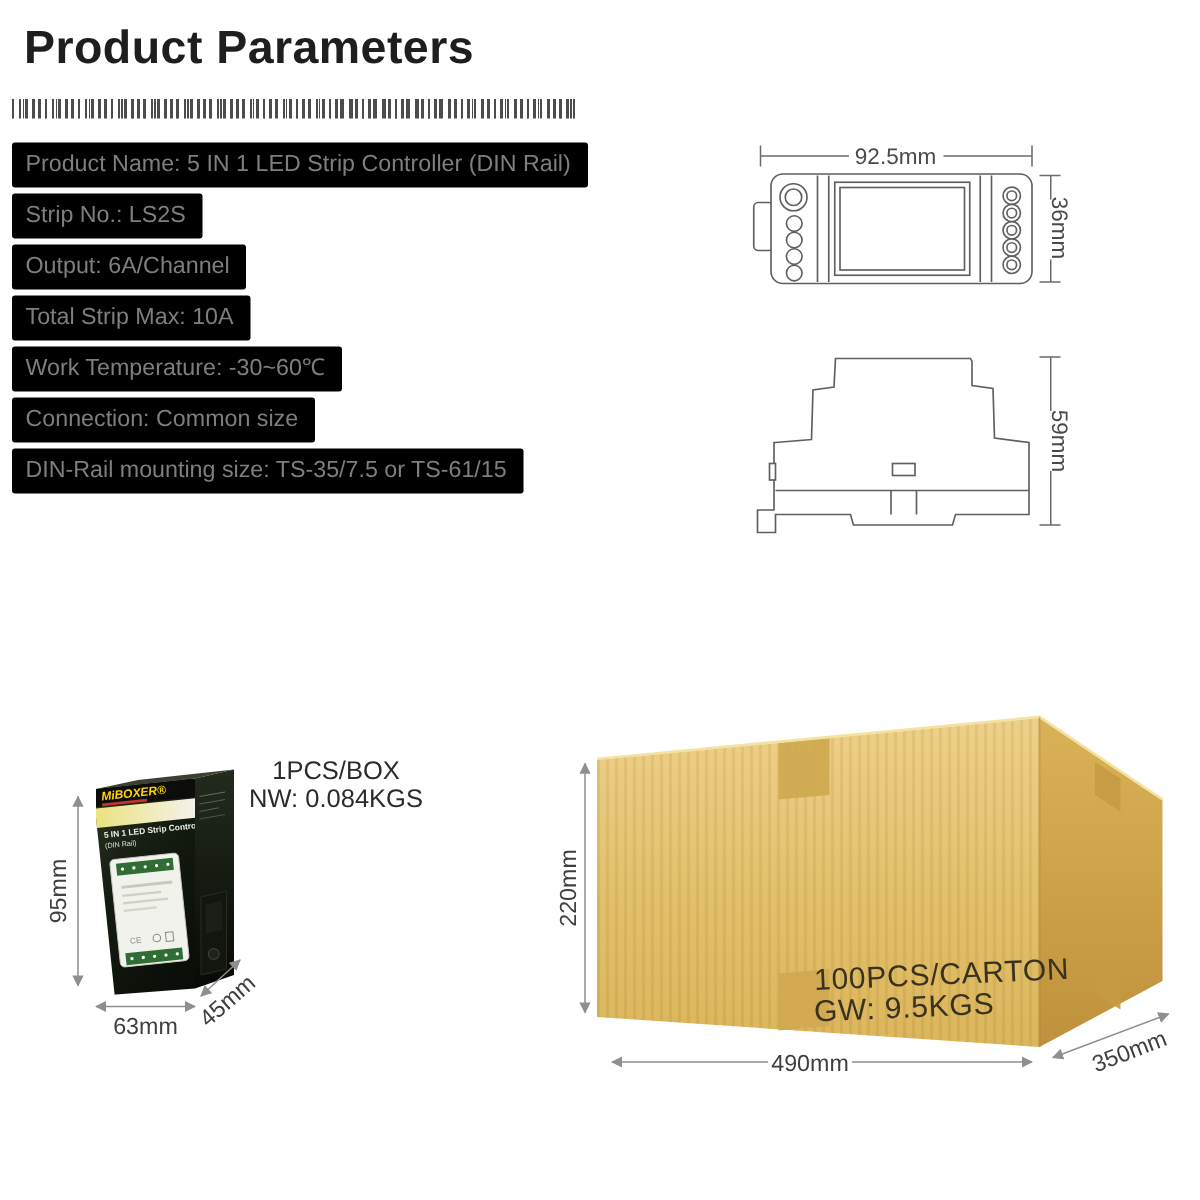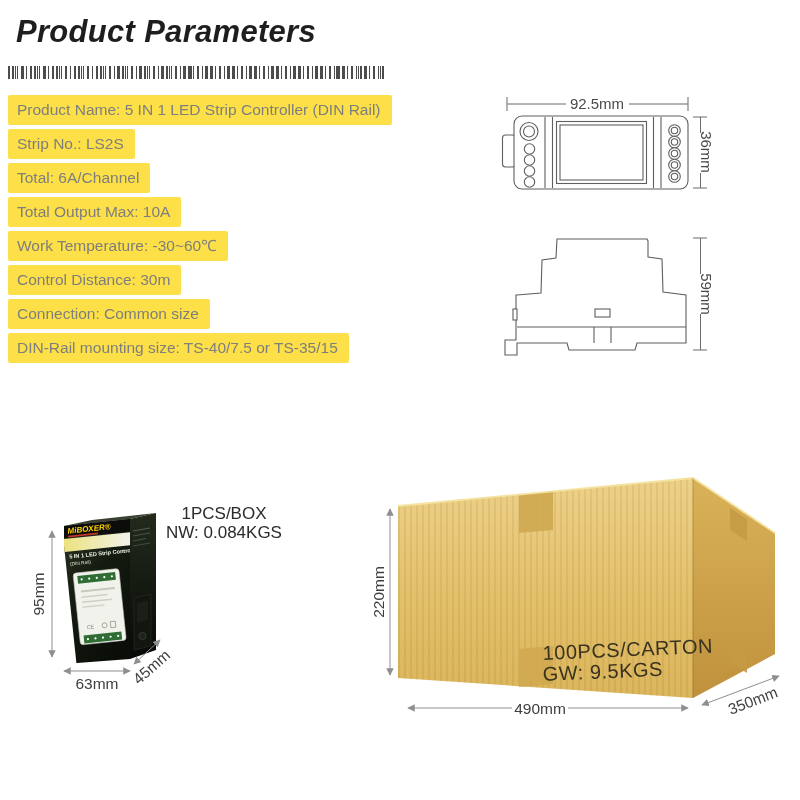--- a/index.html
+++ b/index.html
@@ -1,51 +1,50 @@
 <!DOCTYPE html>
 <html><head>
 <meta charset="utf-8">
 <style>
   html,body{margin:0;padding:0;background:#ffffff;}
   .page{position:relative;width:800px;height:800px;background:#fff;overflow:hidden;
         font-family:"Liberation Sans", sans-serif;}
   .title{position:absolute;left:16px;top:14px;margin:0;font-size:31px;font-weight:bold;
-         color:#1e1e1e;letter-spacing:.3px;font-style:italic;}
+         color:#1e1e1e;letter-spacing:.3px;}
   .barcode{position:absolute;left:8px;top:66px;width:378px;height:13px;
     background:
       repeating-linear-gradient(90deg,#4c4c4c 0 1.6px,transparent 1.6px 4.4px),
       repeating-linear-gradient(90deg,#4c4c4c 0 1px,transparent 1px 7.3px);}
   .specs{position:absolute;left:8px;top:95px;}
-  .spec-row{display:table;background:#fde047;color:#7e7e7e;font-size:15.5px;
+  .spec-row{display:table;background:#000000;color:#7e7e7e;font-size:15.5px;
             height:30px;line-height:30px;padding:0 11px 0 9px;margin-bottom:4px;
             border-radius:2px;white-space:nowrap;}
   svg.art{position:absolute;left:0;top:0;}
   svg text{font-family:"Liberation Sans", sans-serif;}
   .dimlabel{fill:#4a4a4a;font-size:15px;}
   .dimlabel2{fill:#3f3f3f;font-size:15.5px;}
   .pkt{fill:#2b2b2b;font-size:17px;}
   .cartontxt{fill:#39321f;font-size:20px;letter-spacing:.5px;}
 </style>
 </head>
 <body>
 
 <div class="page">
 
   <h1 class="title">Product Parameters</h1>
   <div class="barcode"></div>
 
   <div class="specs">
     <div class="spec-row">Product Name: 5 IN 1 LED Strip Controller (DIN Rail)</div>
     <div class="spec-row">Strip No.: LS2S</div>
-    <div class="spec-row">Total: 6A/Channel</div>
-    <div class="spec-row">Total Output Max: 10A</div>
+    <div class="spec-row">Output: 6A/Channel</div>
+    <div class="spec-row">Total Strip Max: 10A</div>
     <div class="spec-row">Work Temperature: -30~60℃</div>
-    <div class="spec-row">Control Distance: 30m</div>
     <div class="spec-row">Connection: Common size</div>
-    <div class="spec-row">DIN-Rail mounting size: TS-40/7.5 or TS-35/15</div>
+    <div class="spec-row">DIN-Rail mounting size: TS-35/7.5 or TS-61/15</div>
   </div>
 
   <svg class="art" width="800" height="800" viewBox="0 0 800 800">
     <defs>
       <marker id="arr" viewBox="0 0 10 10" refX="9" refY="5" markerWidth="7.5" markerHeight="7.5" orient="auto-start-reverse">
         <path d="M0,0 L10,5 L0,10 z" fill="#8f8f8f"></path>
       </marker>
       <linearGradient id="cartonFrontG" x1="0" y1="0" x2="0" y2="1">
         <stop offset="0" stop-color="#eed189"></stop>
           <stop offset="0.55" stop-color="#e3c06a"></stop>

